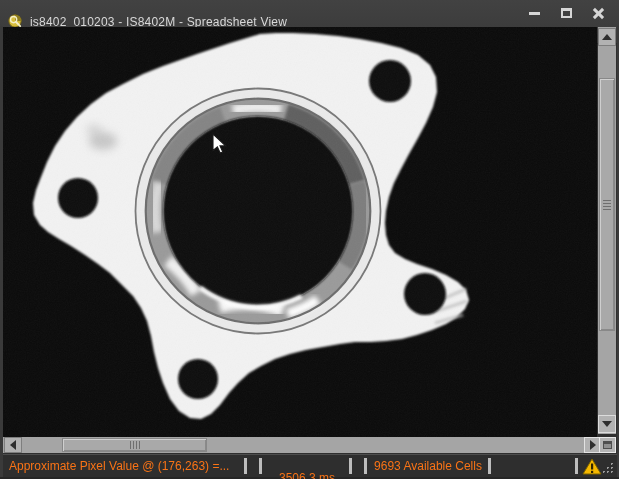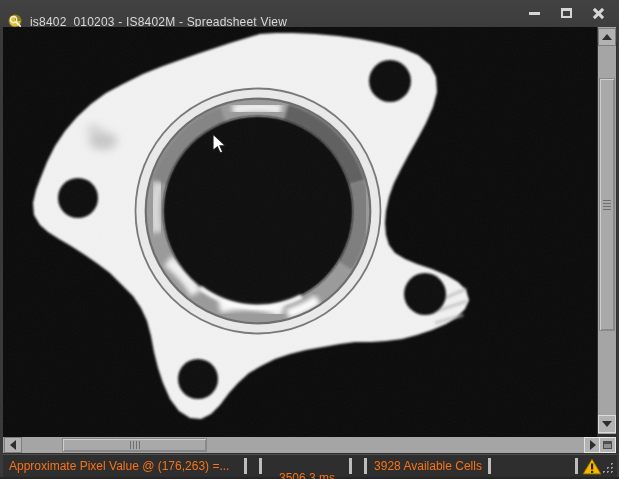--- a/index.html
+++ b/index.html
@@ -216,21 +216,21 @@
         <span>Approximate Pixel Value @ (176,263) =...</span>
       </div>
     <i class="sep s1"></i>
     <i class="sep s2"></i>
     <div class="panel p2">
         <span>3506.3 ms</span>
       </div>
     <i class="sep s3"></i>
     <i class="sep s4"></i>
     <div class="panel p3">
-        <span>3928 Available Cells</span>
+        <span>9693 Available Cells</span>
       </div>
     <i class="sep s5"></i>
     <i class="sep s6"></i>
     <div class="warn">
       <svg width="20" height="17" viewBox="0 0 20 17">
         <path d="M10,1 L19,16 L1,16 Z" fill="#f5b800" stroke="#7c6300" stroke-width="1"></path>
         <rect x="9" y="5.5" width="2.2" height="6" fill="#2e2500"></rect>
         <rect x="9" y="12.8" width="2.2" height="2.2" fill="#2e2500"></rect>
       </svg>
     </div>

